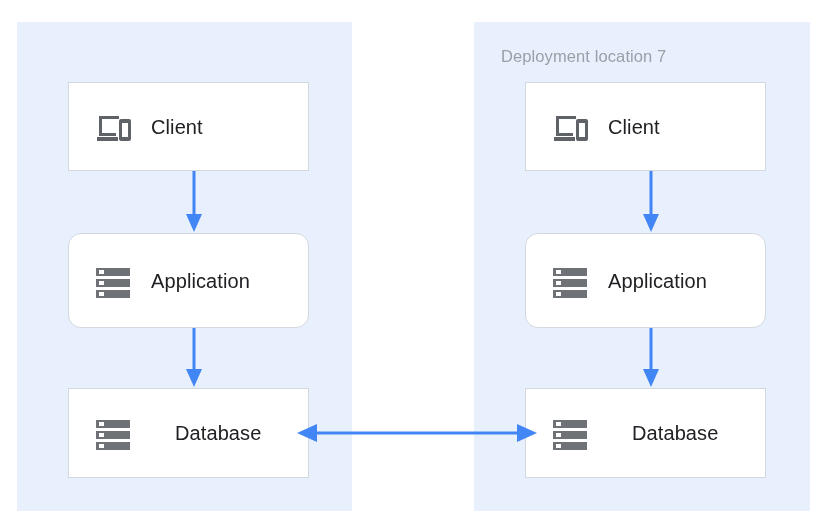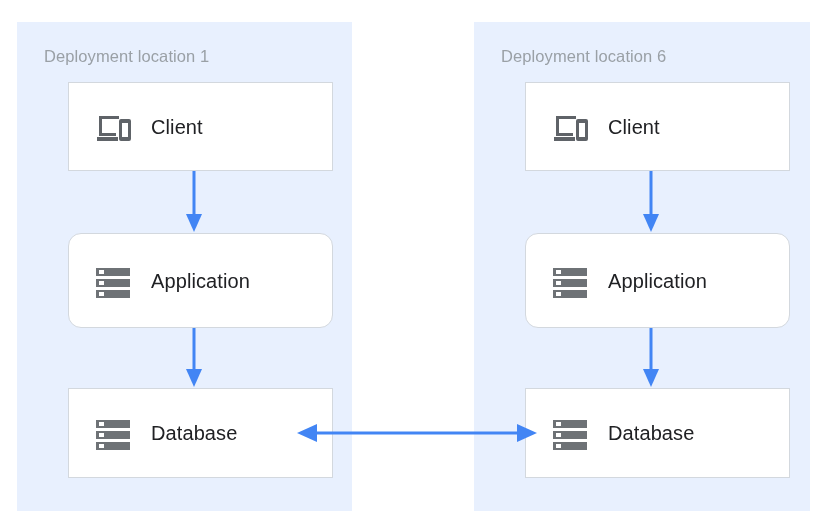--- a/index.html
+++ b/index.html
@@ -39,32 +39,32 @@
     line-height: 20px;
     color: #9aa0a6;
     letter-spacing: 0.1px;
     white-space: nowrap;
   }
 
   
   .node {
     position: absolute;
     left: 51px;          
-    width: 265px;
+    width: 241px;
     background: #ffffff;
     border: 1px solid #d3d8de;
     box-sizing: border-box;
     display: flex;
     align-items: center;
     justify-content: flex-start;
     padding-left: 24px;
   }
   .node.client   { top: 60px;  height: 89px; }
   .node.app      { top: 211px; height: 95px; border-radius: 13px; }
-  .node.database { top: 366px; height: 90px; }
+  .node.database { top: 366px; height: 90px; gap: 24px; }
 
   .node-label {
     font-size: 20px;
     line-height: 24px;
     color: #202124;
     white-space: nowrap;
     margin-left: 18px;
     letter-spacing: 0.1px;
   }
 
@@ -97,21 +97,20 @@
   }
   .arrow-h svg { display: block; }
 </style>
 </head>
 <body>
 
 <div id="canvas">
 
   <div class="zone" id="zone-1">
 
-    <div class="zone-label">Deployment location 1</div>
 
     <div class="node client">
       <span class="icon-wrap">
         <svg width="40" height="40" viewBox="0 0 40 40" aria-hidden="true">
 
           <path d="M6 9 h20 v3 H9 v14 h14 v3 H6 Z" fill="#5f6368"></path>
 
           <rect x="4" y="30" width="21" height="4" fill="#5f6368"></rect>
 
           <path d="M28 12 h8 a2 2 0 0 1 2 2 v18 a2 2 0 0 1 -2 2 h-8 a2 2 0 0 1 -2 -2 v-18 a2 2 0 0 1 2 -2 Z
@@ -159,21 +158,21 @@
           <rect x="3" y="29" width="34" height="8" fill="#6e7276"></rect>
           <rect x="6" y="31" width="5" height="4" fill="#ffffff"></rect>
         </svg>
       </span>
       <span class="node-label">Database</span>
     </div>
   </div>
 
   <div class="zone" id="zone-2">
 
-    <div class="zone-label">Deployment location 6</div>
+    <div class="zone-label">Deployment location 7</div>
 
     <div class="node client">
       <span class="icon-wrap">
         <svg width="40" height="40" viewBox="0 0 40 40" aria-hidden="true">
           <path d="M6 9 h20 v3 H9 v14 h14 v3 H6 Z" fill="#5f6368"></path>
           <rect x="4" y="30" width="21" height="4" fill="#5f6368"></rect>
           <path d="M28 12 h8 a2 2 0 0 1 2 2 v18 a2 2 0 0 1 -2 2 h-8 a2 2 0 0 1 -2 -2 v-18 a2 2 0 0 1 2 -2 Z
                    M29 16 h6 v14 h-6 Z" fill="#5f6368" fill-rule="evenodd"></path>
         </svg>
       </span>

